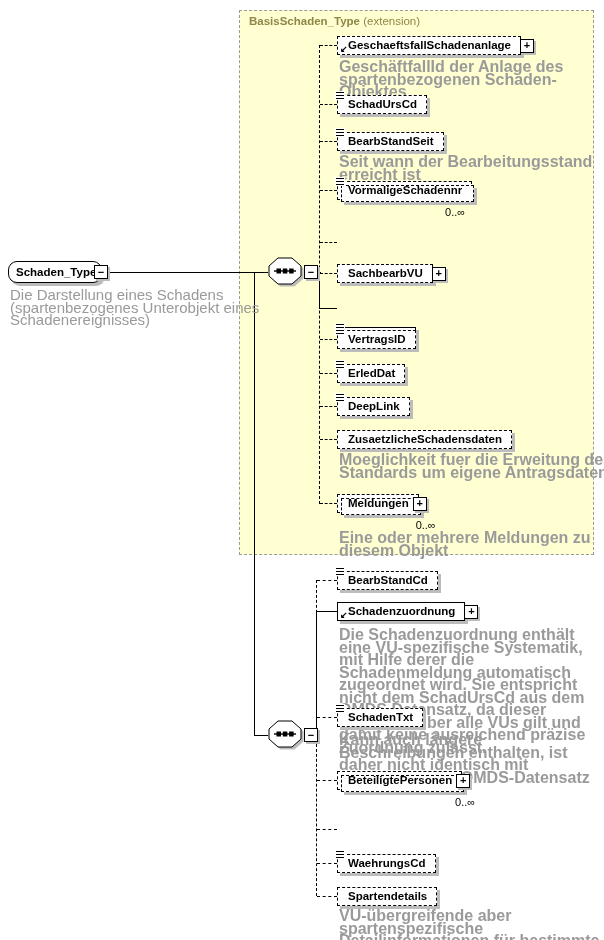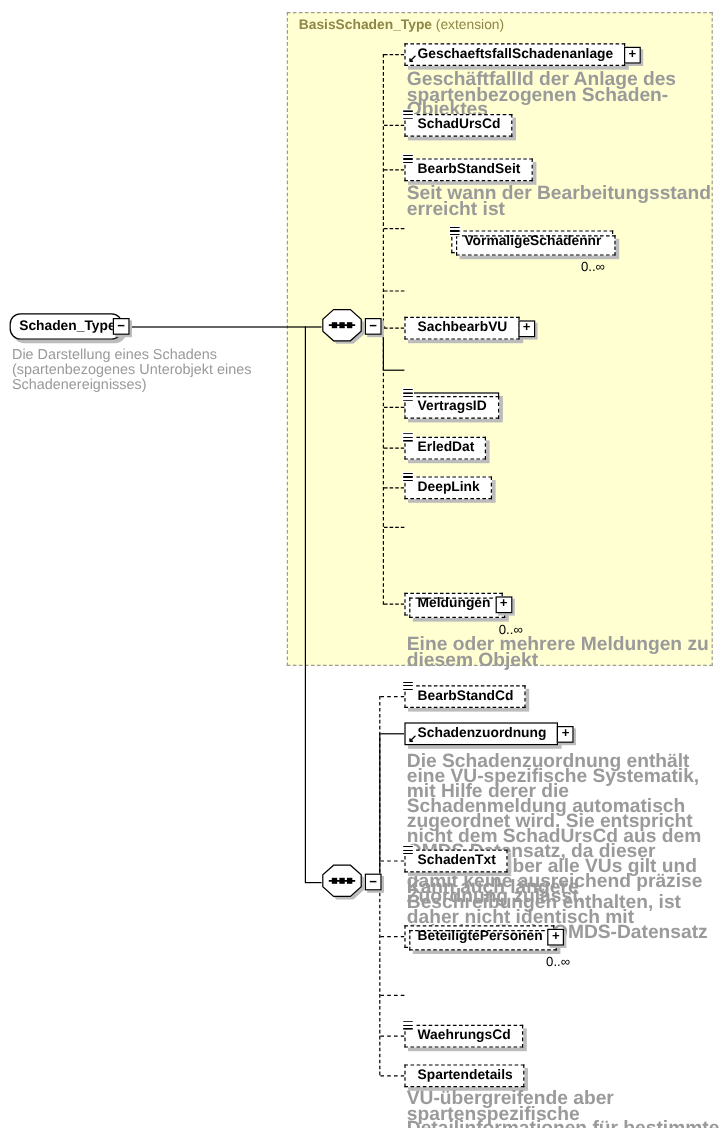--- a/index.html
+++ b/index.html
@@ -45,21 +45,21 @@
 
   .occurs{position:absolute;top:22px;font-weight:normal;font-size:11px;color:#000;z-index:3;}
   .annot{position:absolute;left:1px;font-weight:bold;font-size:16px;line-height:12.5px;
          color:#9a9a9a;white-space:normal;width:262px;z-index:2;}
 
   
   .root-node{position:absolute;left:8px;top:261px;width:94px;height:22px;box-sizing:border-box;
         background:#fff;border:1px solid #000;border-radius:9px;box-shadow:3px 3px 0 #bcbcbc;
         font-weight:bold;font-size:11.5px;line-height:20px;padding-left:7px;white-space:nowrap;z-index:3;}
   .root-node .minus-btn{right:-7px;top:50%;margin-top:-7px;left:auto;position:absolute;}
-  .root-annot{position:absolute;left:10px;top:289px;width:262px;font-size:12px;line-height:12.5px;
+  .root-annot{position:absolute;left:10px;top:289px;width:262px;font-size:15px;line-height:12.5px;
         color:#9a9a9a;z-index:2;}
 
   .compositor{position:absolute;z-index:4;}
   .comp-minus{position:absolute;z-index:5;}
 </style>
 </head>
 <body>
 
 <div class="canvas">
 
@@ -136,21 +136,21 @@
     <span class="icon-lines"></span>
     <span class="label">SchadUrsCd</span>
   </div>
 
   <div class="node" style="top:132px;">
     <span class="icon-lines"></span>
     <span class="label">BearbStandSeit</span>
     <div class="annot" style="top:23px;">Seit wann der Bearbeitungsstand erreicht ist</div>
   </div>
 
-  <div class="node multi" style="top:192px;margin-left:39px;">
+  <div class="node multi" style="top:181px;">
     <span class="icon-lines"></span>
     <span class="label">VormaligeSchadennr</span>
     <div class="occurs" style="right:6px;">0..∞</div>
   </div>
 
 
   <div class="node" style="top:264px;">
     <span class="label">SachbearbVU</span>
     <button class="expand-btn">+</button>
   </div>
@@ -168,20 +168,24 @@
   <div class="node" style="top:364px;">
     <span class="icon-lines"></span>
     <span class="label">ErledDat</span>
   </div>
 
   <div class="node" style="top:397px;">
     <span class="icon-lines"></span>
     <span class="label">DeepLink</span>
   </div>
 
+  <div class="node" style="top:430px;">
+    <span class="label">ZusaetzlicheSchadensdaten</span>
+    <div class="annot" style="top:23px;width:280px;">Moeglichkeit fuer die Erweitung des Standards um eigene Antragsdaten</div>
+  </div>
 
   <div class="node multi" style="top:494px;">
     <span class="label">Meldungen</span>
     <button class="expand-btn">+</button>
     <div class="occurs" style="right:-18px;">0..∞</div>
     <div class="annot" style="top:37px;">Eine oder mehrere Meldungen zu diesem Objekt</div>
   </div>
 
   <div class="node" style="top:571px;">
     <span class="icon-lines"></span>

